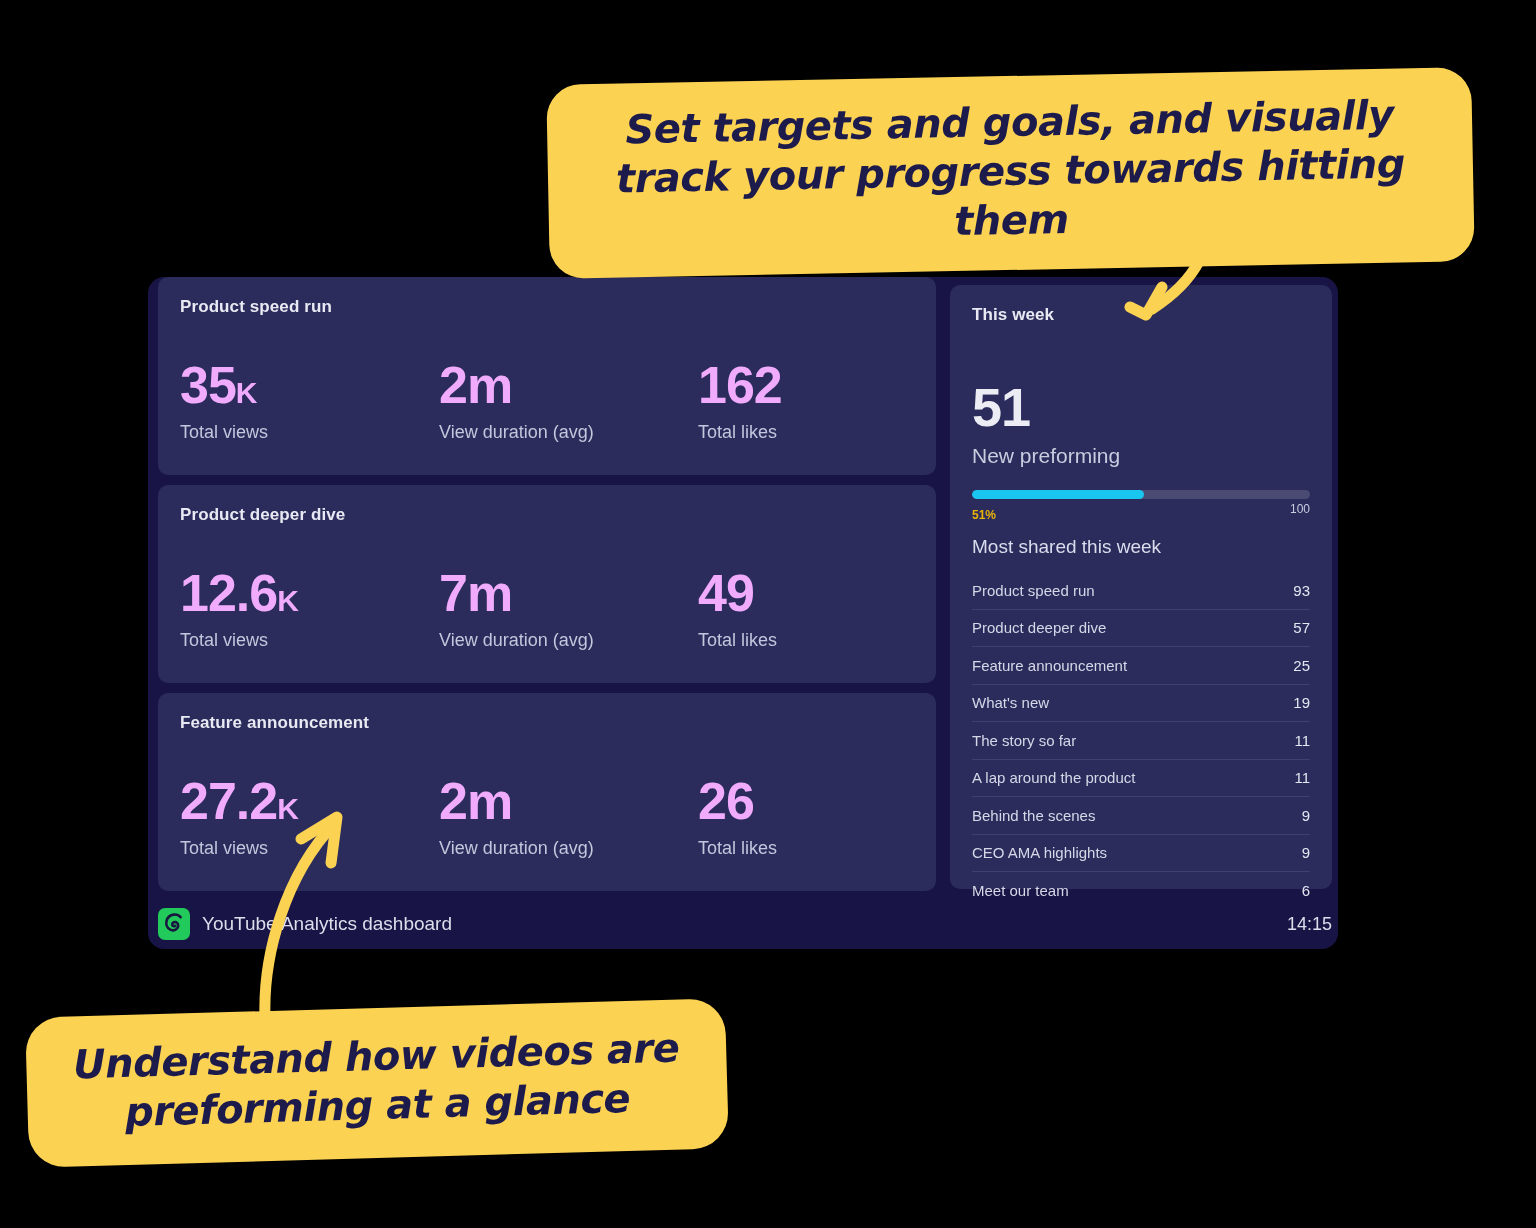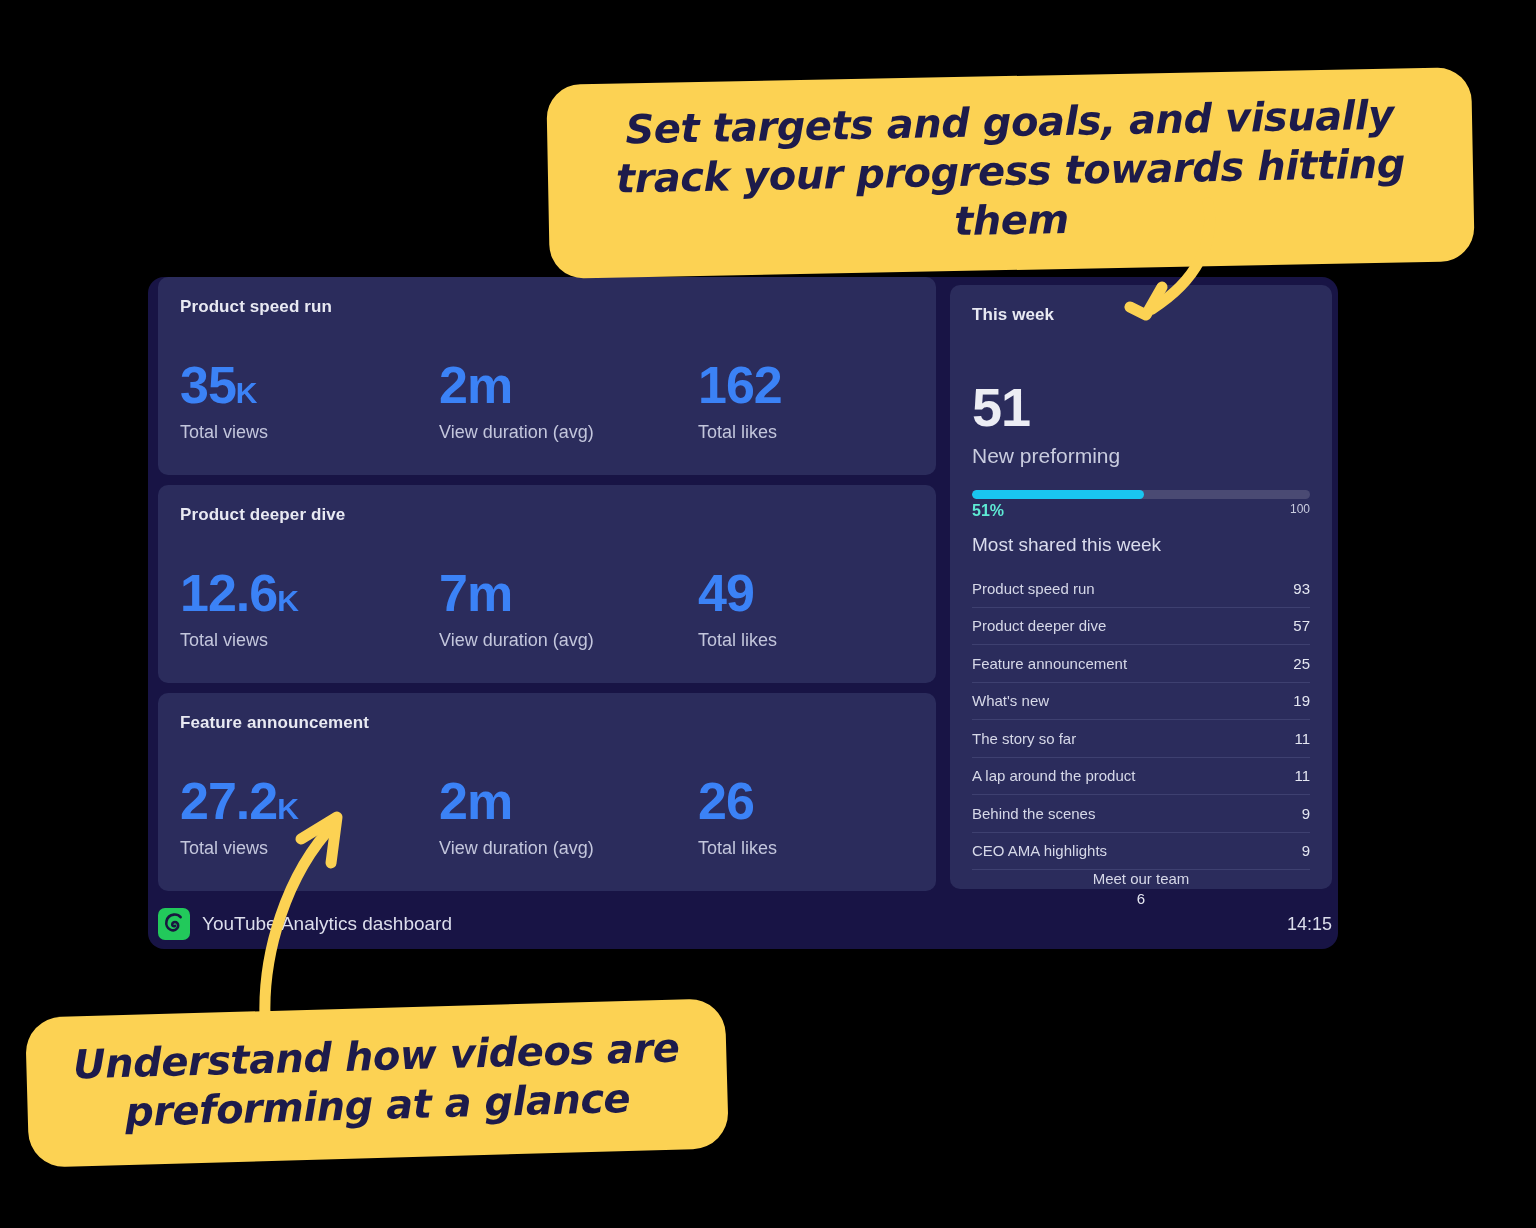--- a/index.html
+++ b/index.html
@@ -64,21 +64,21 @@
   .metrics-row {
     display: flex;
   }
   .metric-col-0 { width: 259px; }
   .metric-col-1 { width: 259px; }
   .metric-col-2 { width: 200px; }
 
   .metric-value {
     font-size: 52px;
     font-weight: bold;
-    color: #3b82f6;
+    color: #f0abfc;
     line-height: 0.95;
     letter-spacing: -1px;
     white-space: nowrap;
   }
   .metric-value .unit-k {
     font-size: 30px;
     font-weight: bold;
     letter-spacing: 0;
   }
   .metric-label {
@@ -139,23 +139,24 @@
     left: 0; top: 0; bottom: 0;
     background: #19c6f0;
     border-radius: 5px;
   }
   #progress-labels {
     display: flex;
     justify-content: space-between;
     margin-top: 3px;
   }
   #progress-pct {
-    font-size: 16px;
-    color: #5eead4;
-    font-weight: bold;
+    font-size: 12px;
+    color: #eab308;
+    font-weight: bold;
+    margin-top: 6px;
   }
   #progress-max {
     font-size: 12px;
     color: #c9ccdf;
   }
 
   #shared-title {
     font-size: 19px;
     color: #dadced;
     margin-top: 14px;
@@ -167,21 +168,20 @@
   .shared-row {
     display: flex;
     justify-content: space-between;
     align-items: center;
     height: 36.5px;
     border-bottom: 1px solid #3e4070;
     font-size: 15px;
   }
   .shared-row:last-child {
     border-bottom: none;
-    flex-direction: column;
   }
   .shared-name { color: #d6d8e8; }
   .shared-count { color: #e4e6f1; }
 
   
   #dash-footer {
     position: absolute;
     left: 10px;
     right: 6px;
     bottom: 2px;

